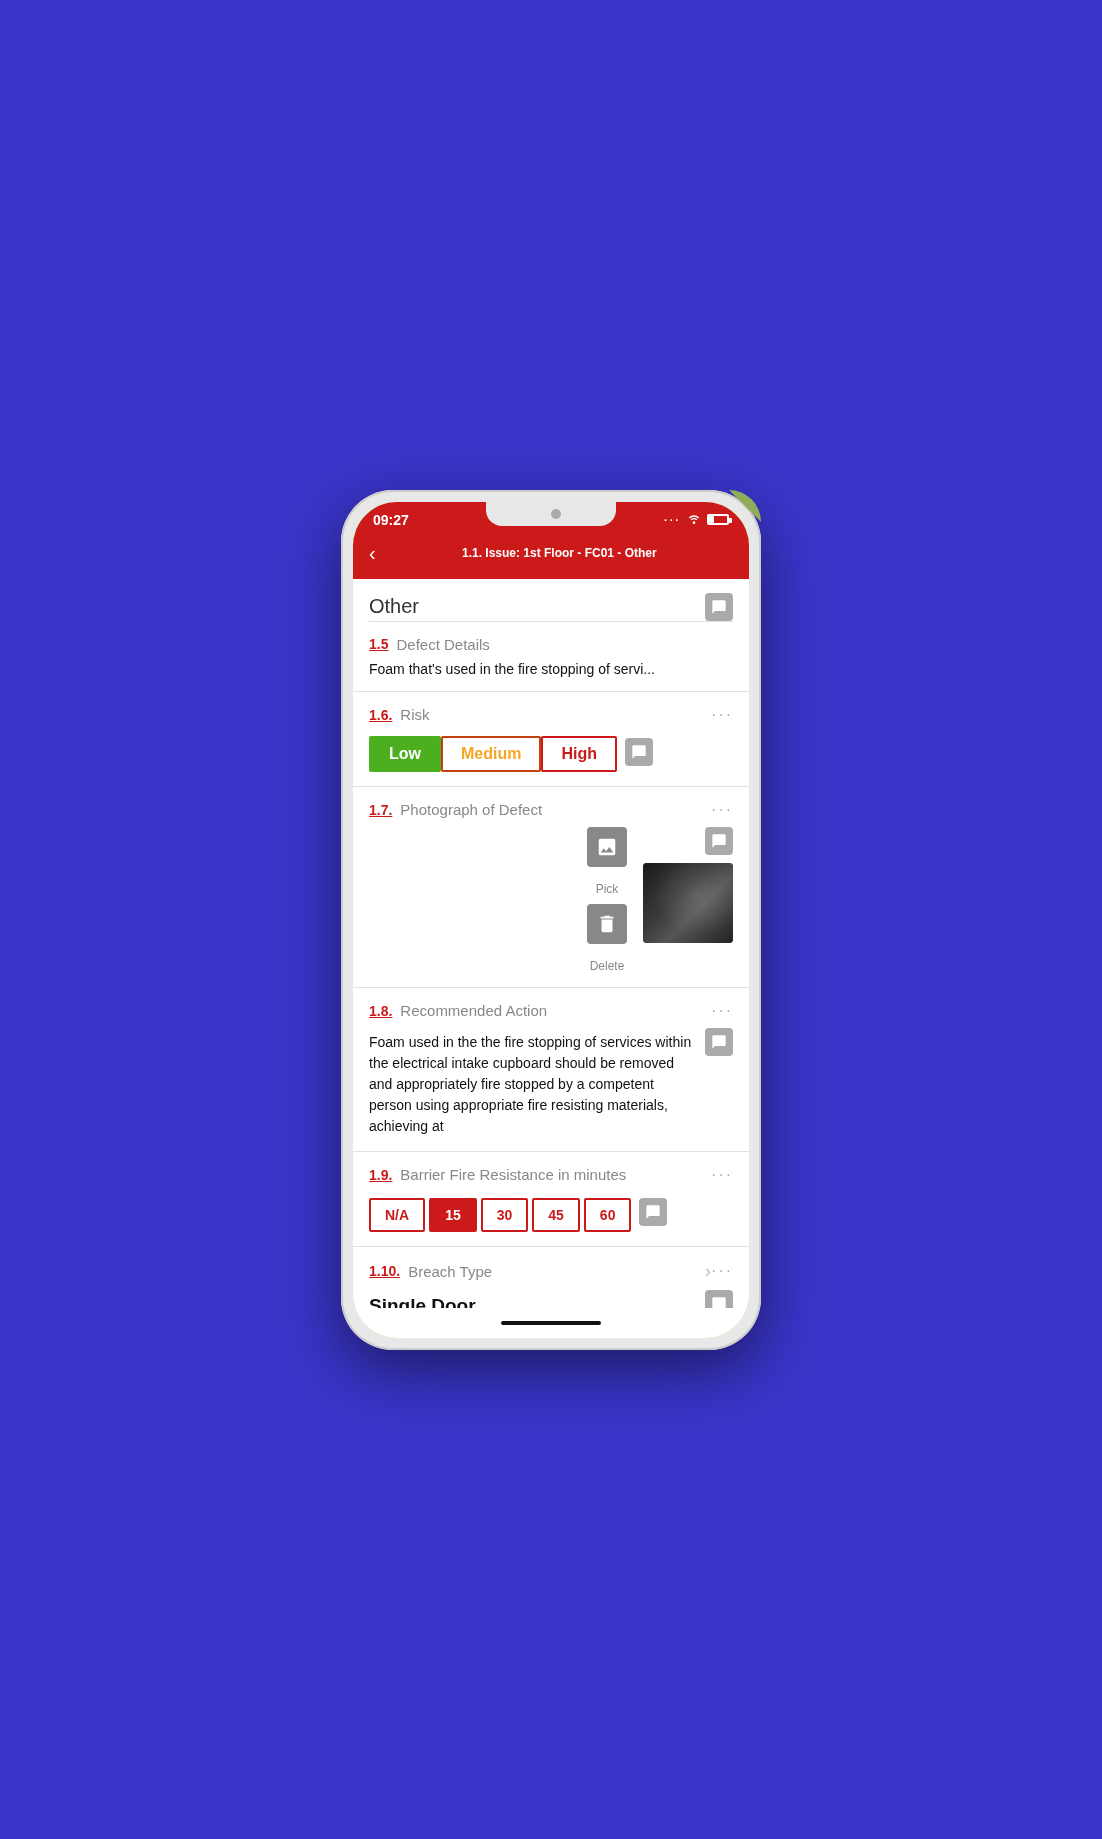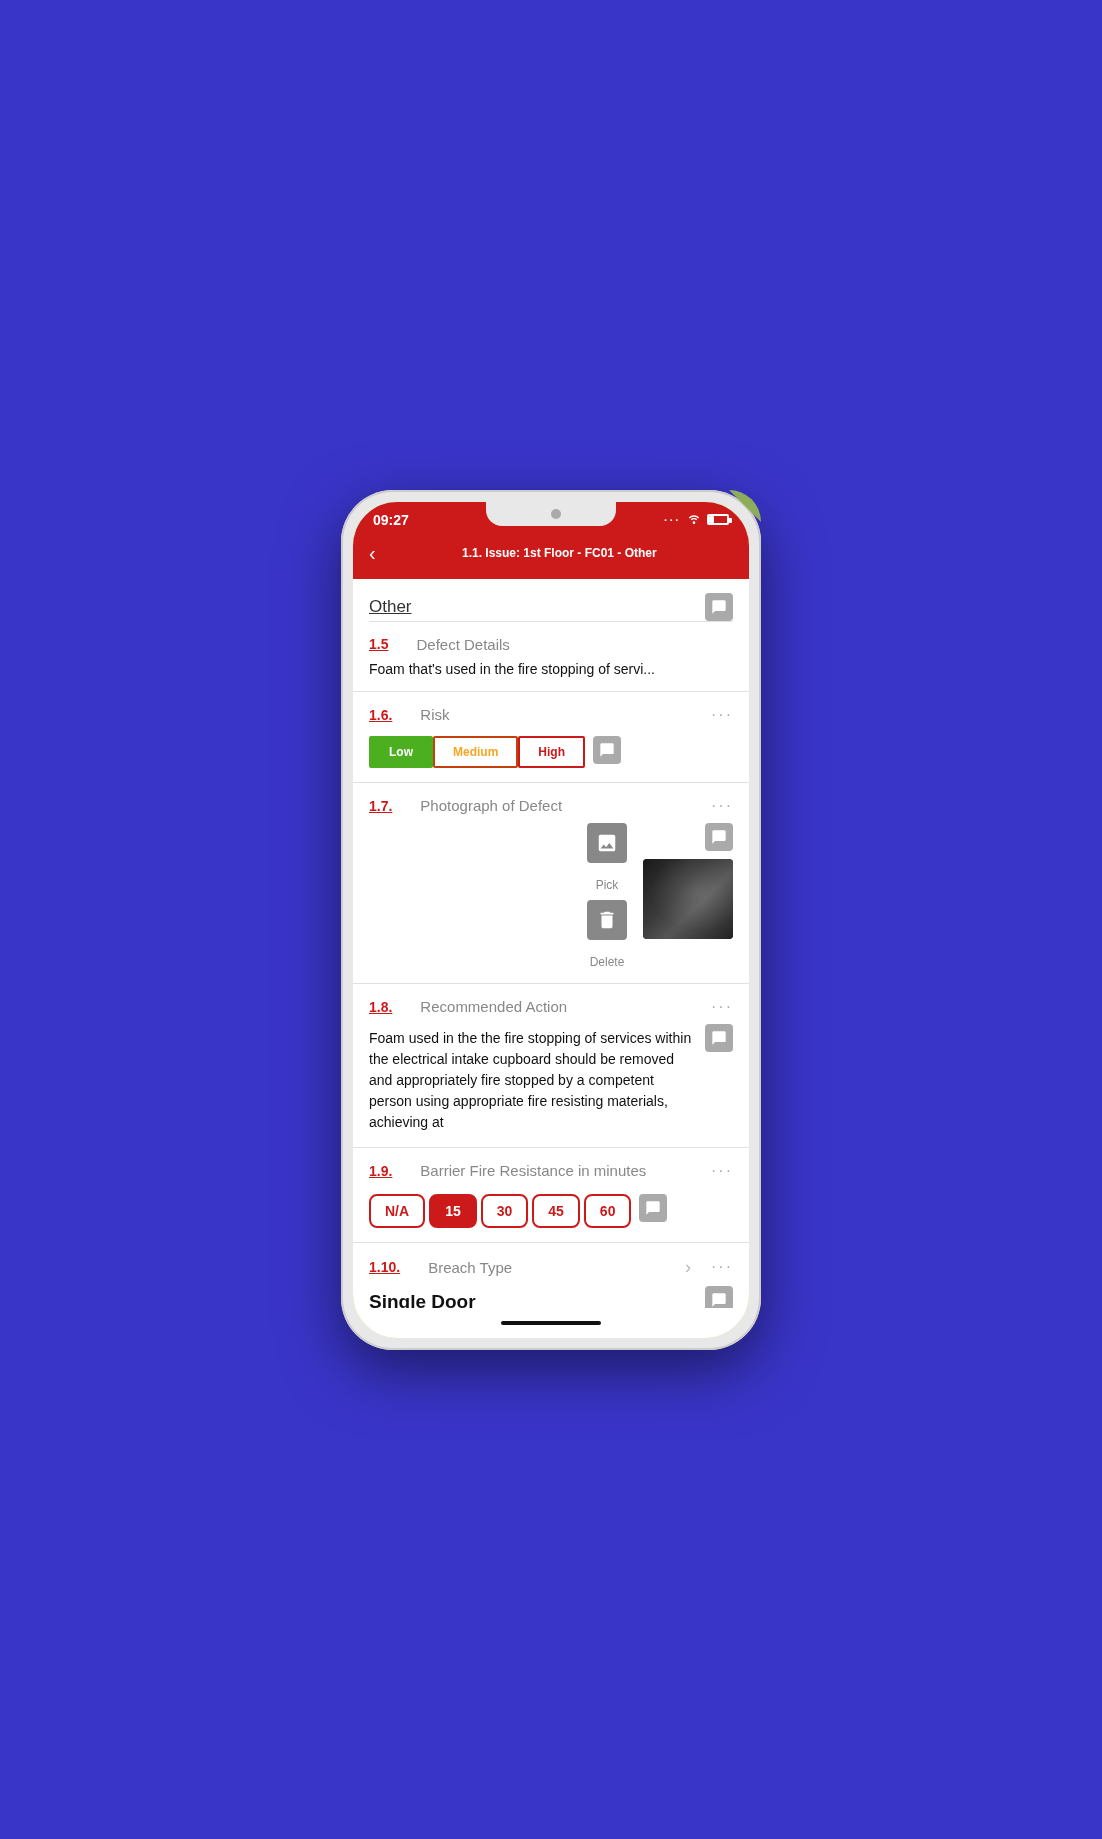--- a/index.html
+++ b/index.html
@@ -116,21 +116,20 @@
 
     .section {
       border-bottom: 1px solid #e0e0e0;
       padding: 14px 16px;
     }
     .section-header {
       display: flex;
       align-items: center;
       justify-content: space-between;
       margin-bottom: 8px;
-      gap: 20px;
     }
     .section-number {
       color: #cc1a1a;
       font-size: 14px;
       font-weight: 600;
       text-decoration: underline;
       margin-right: 8px;
     }
     .section-label {
       color: #888;
@@ -150,42 +149,41 @@
       display: flex;
       align-items: center;
       justify-content: center;
       cursor: pointer;
     }
     .comment-icon svg { width: 16px; height: 16px; fill: white; }
 
     
     .other-text {
       color: #333;
-      font-size: 17px;
+      font-size: 20px;
       padding: 14px 16px 0;
-      text-decoration: underline;
     }
 
     
     .defect-text {
       color: #111;
       font-size: 14px;
       margin-top: 4px;
     }
 
     
     .risk-buttons {
       display: flex;
       gap: 0;
       margin-top: 4px;
       align-items: center;
     }
     .risk-btn {
       padding: 7px 18px;
-      font-size: 12px;
+      font-size: 16px;
       font-weight: 700;
       border: 2px solid transparent;
       cursor: pointer;
       border-radius: 2px;
     }
     .risk-low {
       background: #4caf20;
       color: white;
       border-color: #4caf20;
     }
@@ -252,21 +250,21 @@
       display: flex;
       gap: 4px;
       margin-top: 6px;
       flex-wrap: wrap;
     }
     .barrier-btn {
       padding: 7px 14px;
       font-size: 14px;
       font-weight: 600;
       border: 2px solid #cc1a1a;
-      border-radius: 8px;
+      border-radius: 2px;
       color: #cc1a1a;
       background: transparent;
       cursor: pointer;
     }
     .barrier-btn.active {
       background: #cc1a1a;
       color: white;
     }
 
     

